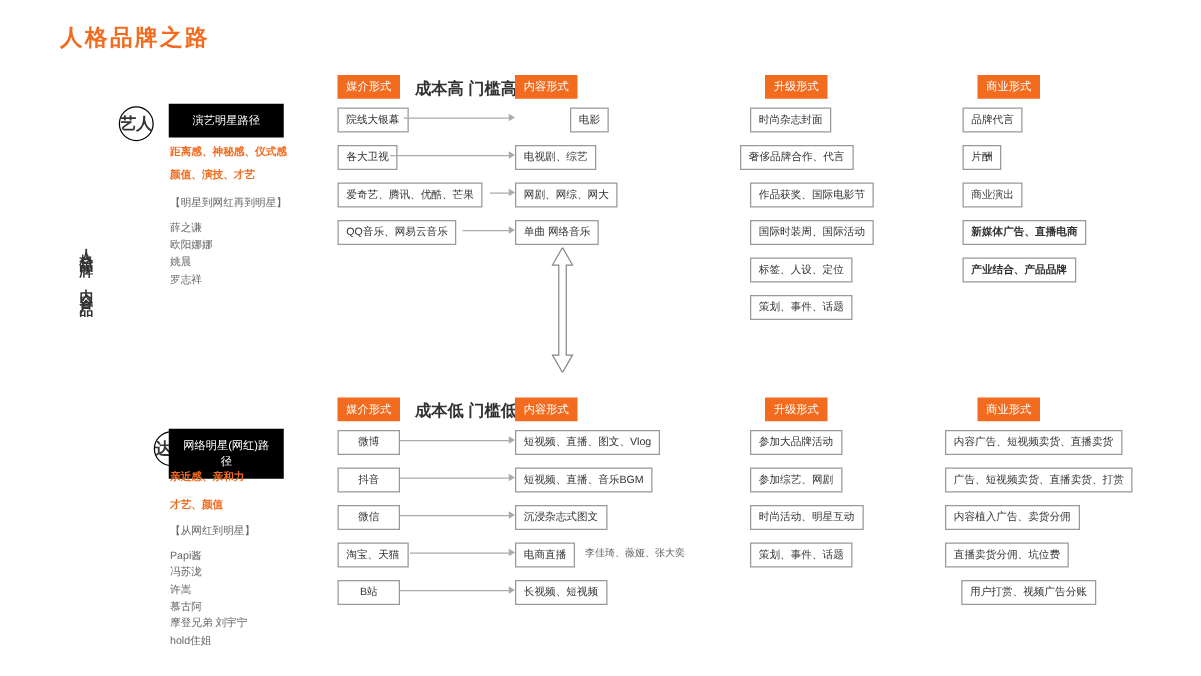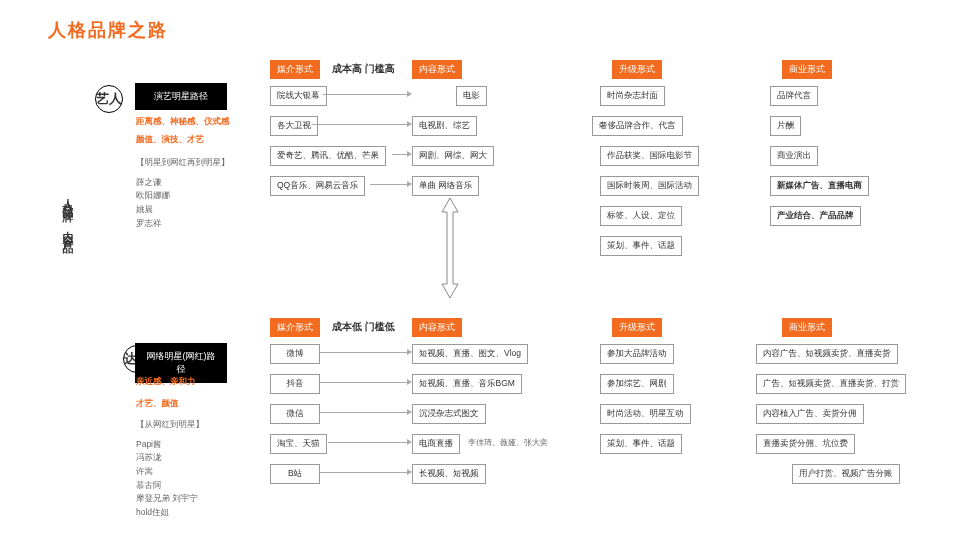--- a/index.html
+++ b/index.html
@@ -2,21 +2,21 @@
 <html><head>
 <meta charset="utf-8">
 <style>
   * { box-sizing: border-box; margin: 0; padding: 0; }
   body { font-family: "Microsoft YaHei", sans-serif; background: #fff; width: 961px; height: 541px; position: relative; font-size: 9px; color: #333; }
   .title { position: absolute; top: 18px; left: 48px; font-size: 18px; font-weight: bold; color: #f26b1f; letter-spacing: 2px; }
   .vert-text { position: absolute; writing-mode: vertical-rl; text-orientation: upright; font-size: 11px; font-weight: bold; letter-spacing: 4px; }
   .circle { position: absolute; width: 28px; height: 28px; border: 1.5px solid #000; border-radius: 50%; display: flex; align-items: center; justify-content: center; font-size: 13px; font-weight: bold; }
   .blackbox { position: absolute; background: #000; color: #fff; font-size: 9px; padding: 7px 10px; text-align: center; }
   .orange-tag { position: absolute; background: #f26b1f; color: #fff; font-size: 9px; padding: 3px 7px; }
-  .label-cost { position: absolute; font-size: 10px; font-weight: bold; }
+  .label-cost { position: absolute; font-size: 13px; font-weight: bold; }
   .box { position: absolute; border: 0.5px solid #999; background: #fff; font-size: 8.5px; padding: 3px 6px; text-align: center; white-space: nowrap; }
   .box.bold { font-weight: bold; }
   .desc { position: absolute; font-size: 8.5px; line-height: 1.6; }
   .desc .o { color: #f26b1f; font-weight: bold; }
   .conn { position: absolute; background: #aaa; }
   .conn.h { height: 0.5px; }
   .tri { position: absolute; width: 0; height: 0; }
   .tri.r { border-top: 3px solid transparent; border-bottom: 3px solid transparent; border-left: 5px solid #aaa; }
   .side-note { position: absolute; font-size: 8px; color: #666; }
   svg.bigarrow { position: absolute; }
@@ -130,13 +130,13 @@
 
 <div class="box" style="top:344px; left:600px;">参加大品牌活动</div>
 <div class="box" style="top:374px; left:600px;">参加综艺、网剧</div>
 <div class="box" style="top:404px; left:600px;">时尚活动、明星互动</div>
 <div class="box" style="top:434px; left:600px;">策划、事件、话题</div>
 
 <div class="box" style="top:344px; left:756px;">内容广告、短视频卖货、直播卖货</div>
 <div class="box" style="top:374px; left:756px;">广告、短视频卖货、直播卖货、打赏</div>
 <div class="box" style="top:404px; left:756px;">内容植入广告、卖货分佣</div>
 <div class="box" style="top:434px; left:756px;">直播卖货分佣、坑位费</div>
-<div class="box" style="top:464px; left:792px;font-family:Liberation Mono, monospace;">用户打赏、视频广告分账</div>
+<div class="box" style="top:464px; left:769px;font-family:Liberation Mono, monospace;">用户打赏、视频广告分账</div>
 
 </body></html>

